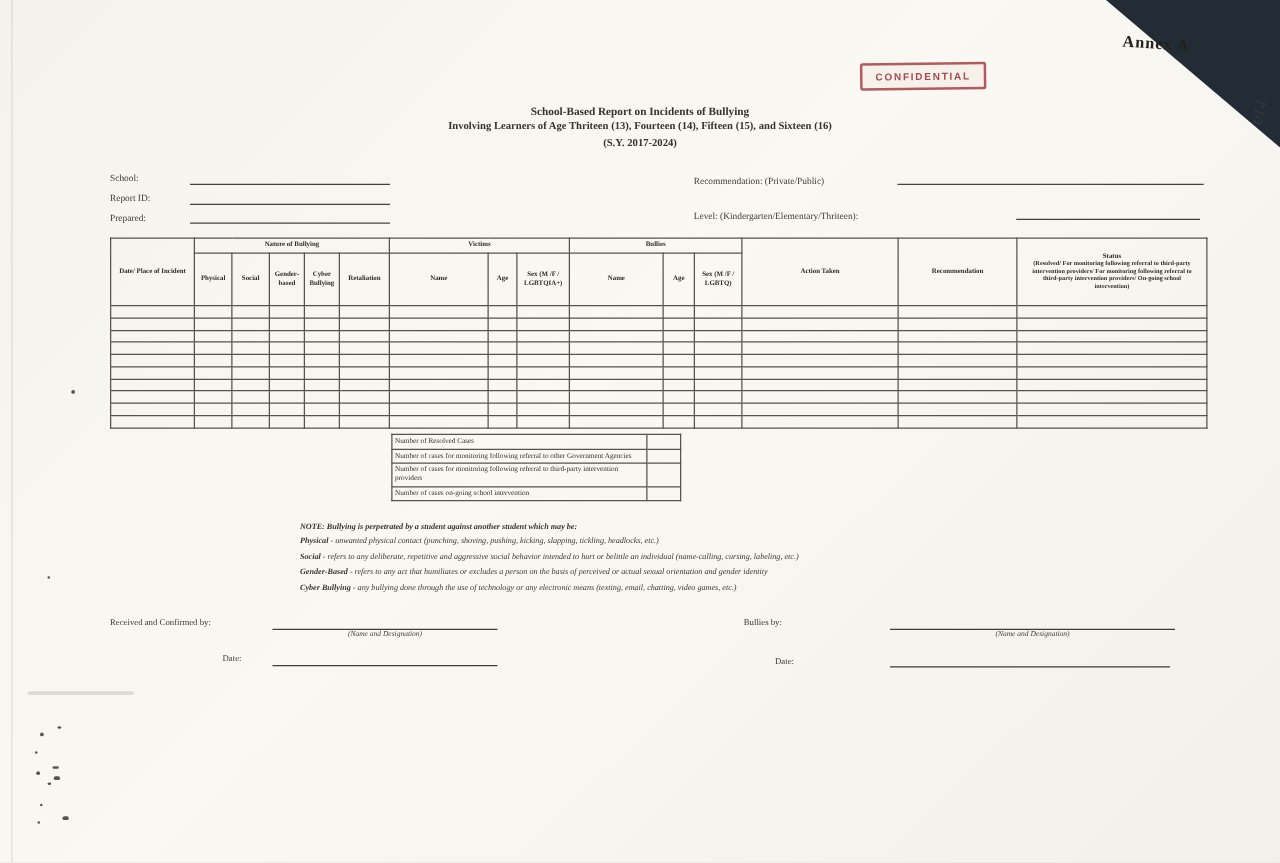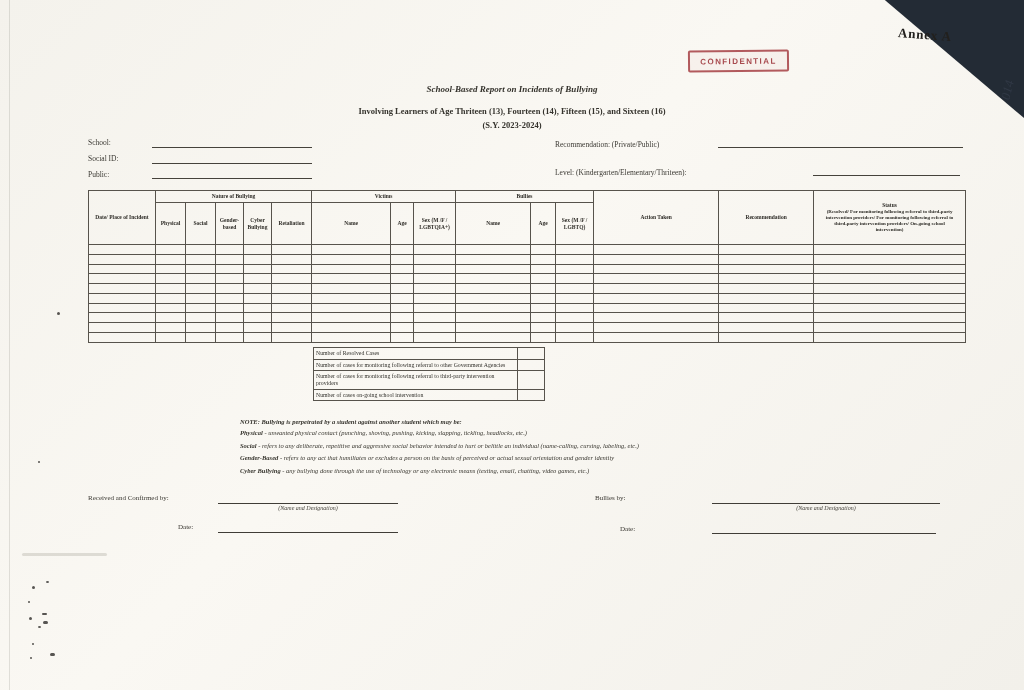--- a/index.html
+++ b/index.html
@@ -38,22 +38,22 @@
     position:absolute; left:688px; top:50px; width:101px; height:22px;
     border:2px solid #b25a5d; border-radius:2px;
     color:#a84a4e; background:rgba(190,110,110,.05);
     font-family:"Liberation Sans",sans-serif;
     font-size:8px; font-weight:700; letter-spacing:1.4px;
     display:flex; align-items:center; justify-content:center;
     transform:rotate(-.6deg);
   }
 
   .title{ position:absolute; left:262px; top:84px; width:500px; text-align:center; }
-  .title .l1{ font-size:9px; font-weight:700;font-style:italic; }
-  .title .l2{ font-size:8.5px; font-weight:700; margin-top:12px; }
+  .title .l1{ font-size:9px; font-weight:700; }
+  .title .l2{ font-size:8.5px; font-weight:700; margin-top:1px; }
   .title .l3{ font-size:8.5px; font-weight:700; margin-top:4px; }
 
   .flabel{ position:absolute; font-size:7.5px; color:#3b3933;text-align:center; }
   .fline{ position:absolute; border-bottom:1px solid #45423b; height:9px; font-size:7px; }
 
   
   .incident-table{
     position:absolute; left:88px; top:190px; width:877px;
     border-collapse:collapse; table-layout:fixed;
   }
@@ -104,30 +104,30 @@
   <div class="page-edge-left"></div>
   <div class="corner-fold"></div>
 
   <div class="annex">Annex A</div>
   <div class="handwritten-num">014</div>
   <div class="confidential">CONFIDENTIAL</div>
 
   <div class="title">
     <div class="l1">School-Based Report on Incidents of Bullying</div>
     <div class="l2">Involving Learners of Age Thriteen (13), Fourteen (14), Fifteen (15), and Sixteen (16)</div>
-    <div class="l3">(S.Y. 2023-2024)</div>
+    <div class="l3">(S.Y. 2017-2024)</div>
   </div>
 
   <span class="flabel" style="left:88px; top:138px;">School:</span>
   <div class="fline" style="left:152px; top:139px; width:160px;"><span></span></div>
 
-  <span class="flabel" style="left:88px; top:154px;">Social ID:</span>
+  <span class="flabel" style="left:88px; top:154px;">Report ID:</span>
   <div class="fline" style="left:152px; top:155px; width:160px;"><span></span></div>
 
-  <span class="flabel" style="left:88px; top:170px;">Public:</span>
+  <span class="flabel" style="left:88px; top:170px;">Prepared:</span>
   <div class="fline" style="left:152px; top:170px; width:160px;"><span></span></div>
 
   <span class="flabel" style="left:555px; top:140px;">Recommendation: (Private/Public)</span>
   <div class="fline" style="left:718px; top:139px; width:245px;"><span></span></div>
 
   <span class="flabel" style="left:555px; top:168px;">Level: (Kindergarten/Elementary/Thriteen):</span>
   <div class="fline" style="left:813px; top:167px; width:147px;"><span></span></div>
 
   <table class="incident-table">
     <colgroup>

